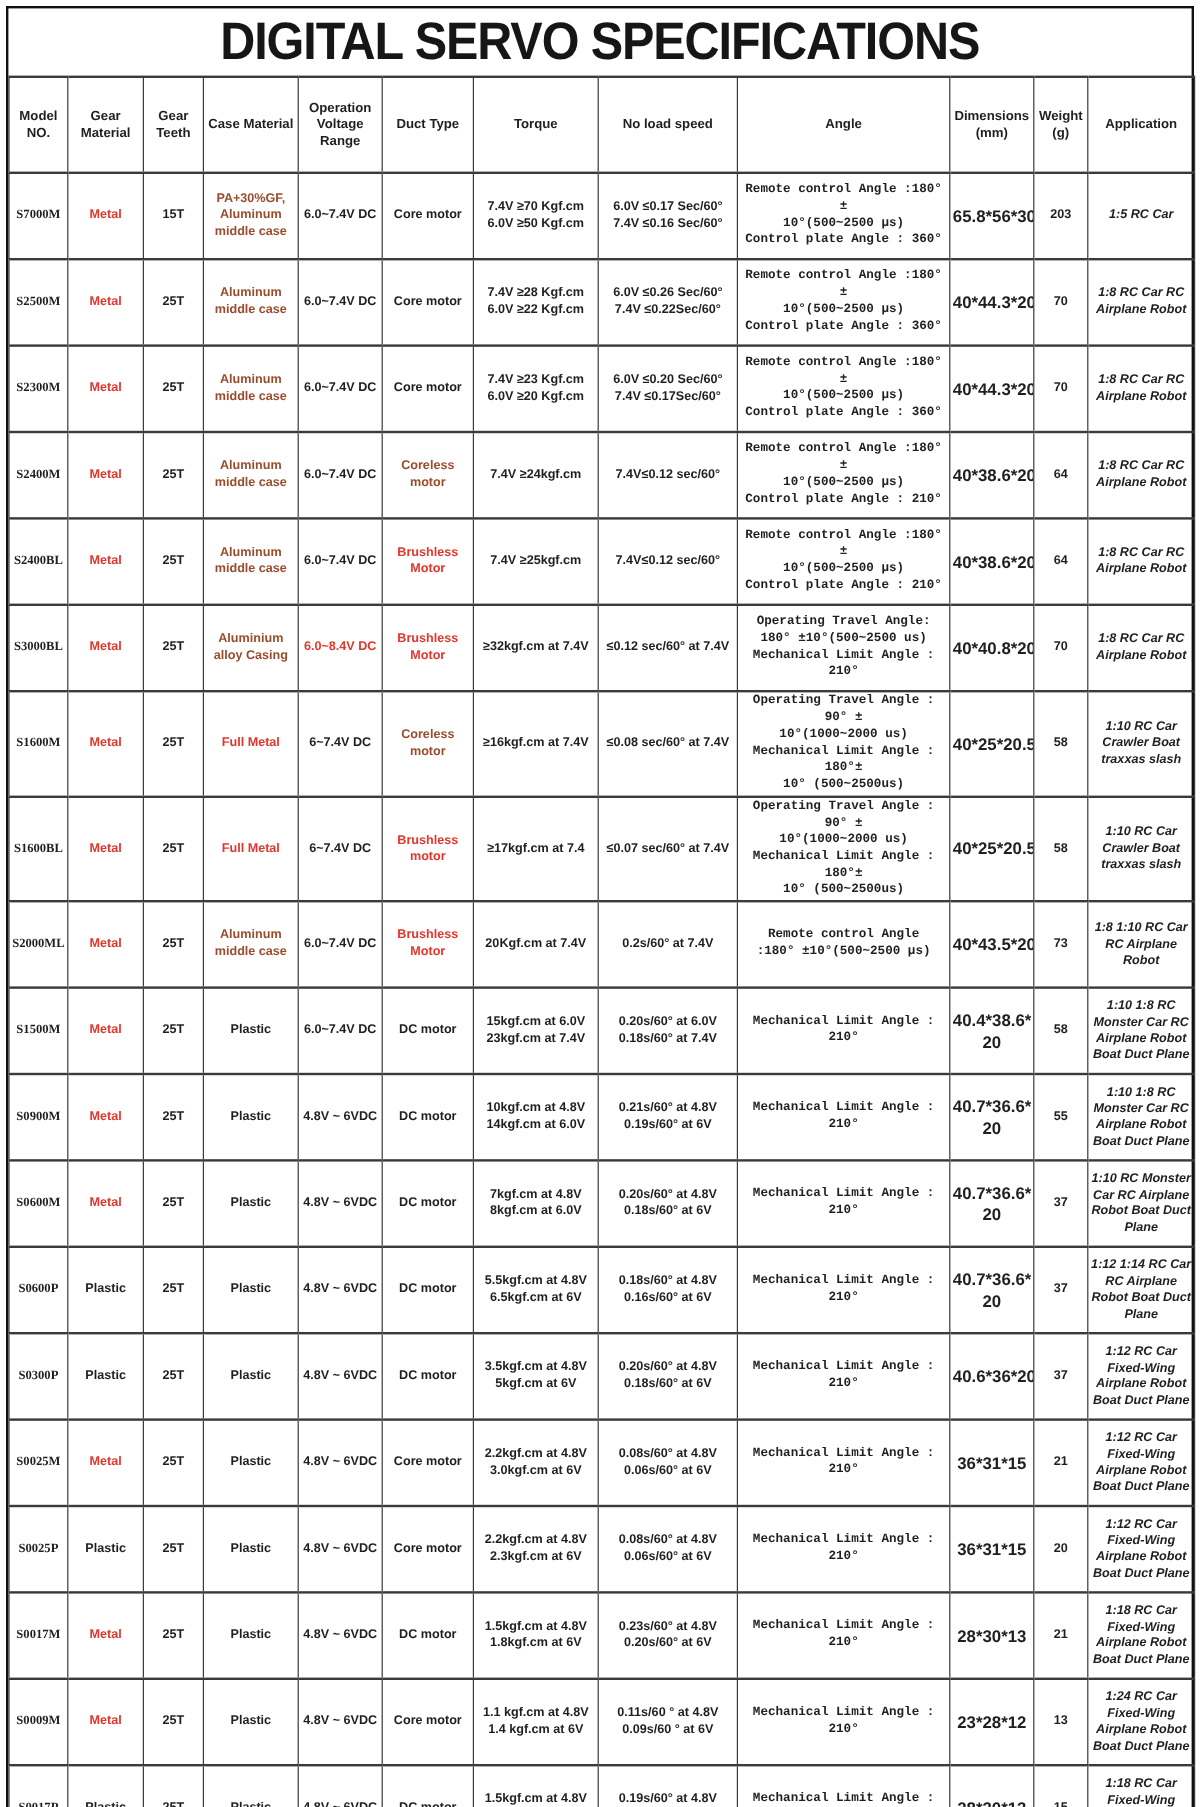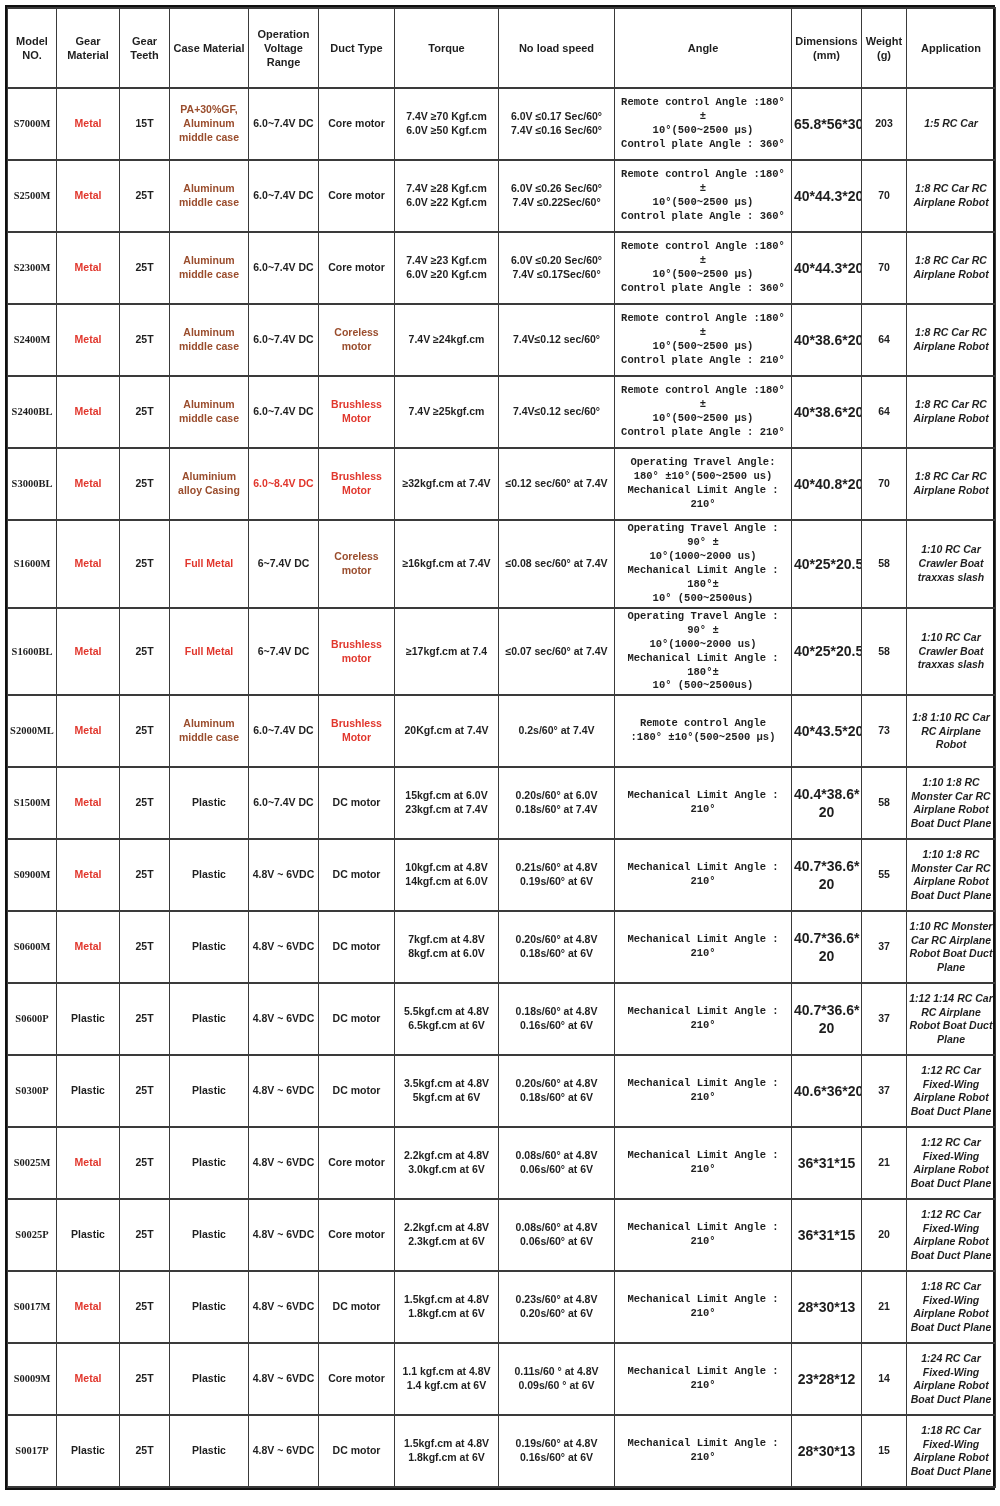--- a/index.html
+++ b/index.html
@@ -67,20 +67,23 @@
   
   col.c1{width:49px;}  col.c2{width:63px;}  col.c3{width:50px;}
   col.c4{width:79px;}  col.c5{width:70px;}  col.c6{width:76px;}
   col.c7{width:104px;} col.c8{width:116px;} col.c9{width:177px;}
   col.c10{width:70px;} col.c11{width:45px;} col.c12{width:89px;}
 </style>
 </head>
 <body>
 
 <div class="sheet">
+  <div class="title">
+    <span>DIGITAL SERVO SPECIFICATIONS</span>
+  </div>
   <table>
     <colgroup>
       <col class="c1">
         <col class="c2">
         <col class="c3">
         <col class="c4">
       <col class="c5">
         <col class="c6">
         <col class="c7">
         <col class="c8">
@@ -391,21 +394,21 @@
           <td class="col-gear-teeth">25T</td>
           <td class="col-case-material">Plastic</td>
           <td class="col-voltage">4.8V ~ 6VDC</td>
           <td class="col-motor-type">Core motor</td>
           <td class="col-torque">1.1 kgf.cm at 4.8V
 1.4 kgf.cm at 6V</td>
           <td class="col-no-load-speed">0.11s/60 ° at 4.8V
 0.09s/60 ° at 6V</td>
           <td class="col-angle">Mechanical Limit Angle : 210°</td>
           <td class="col-dimensions">23*28*12</td>
-          <td class="col-weight">14</td>
+          <td class="col-weight">13</td>
           <td class="col-application">1:24 RC Car Fixed-Wing Airplane Robot Boat Duct Plane</td>
         </tr>
         <tr>
           <td class="col-model">S0017P</td>
           <td class="col-gear-material">Plastic</td>
           <td class="col-gear-teeth">25T</td>
           <td class="col-case-material">Plastic</td>
           <td class="col-voltage">4.8V ~ 6VDC</td>
           <td class="col-motor-type">DC motor</td>
           <td class="col-torque">1.5kgf.cm at 4.8V

